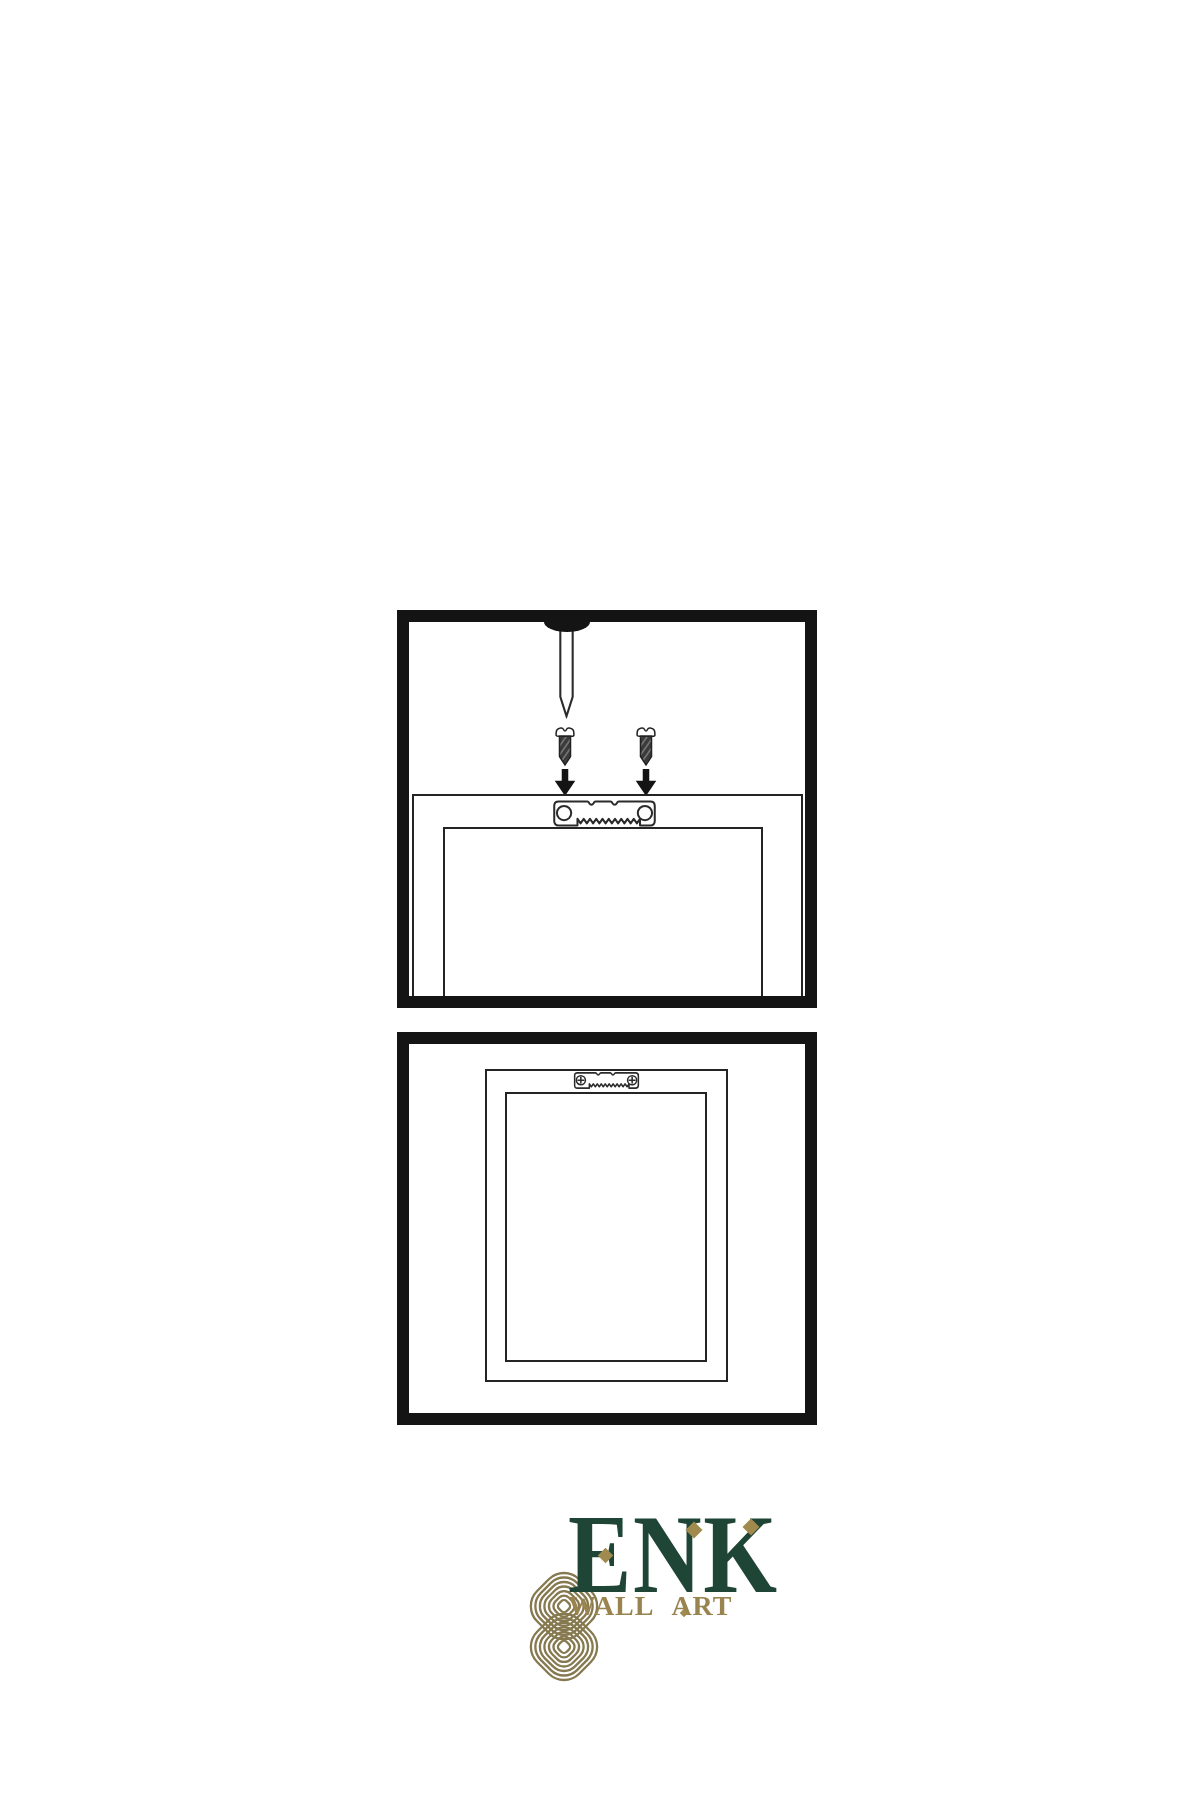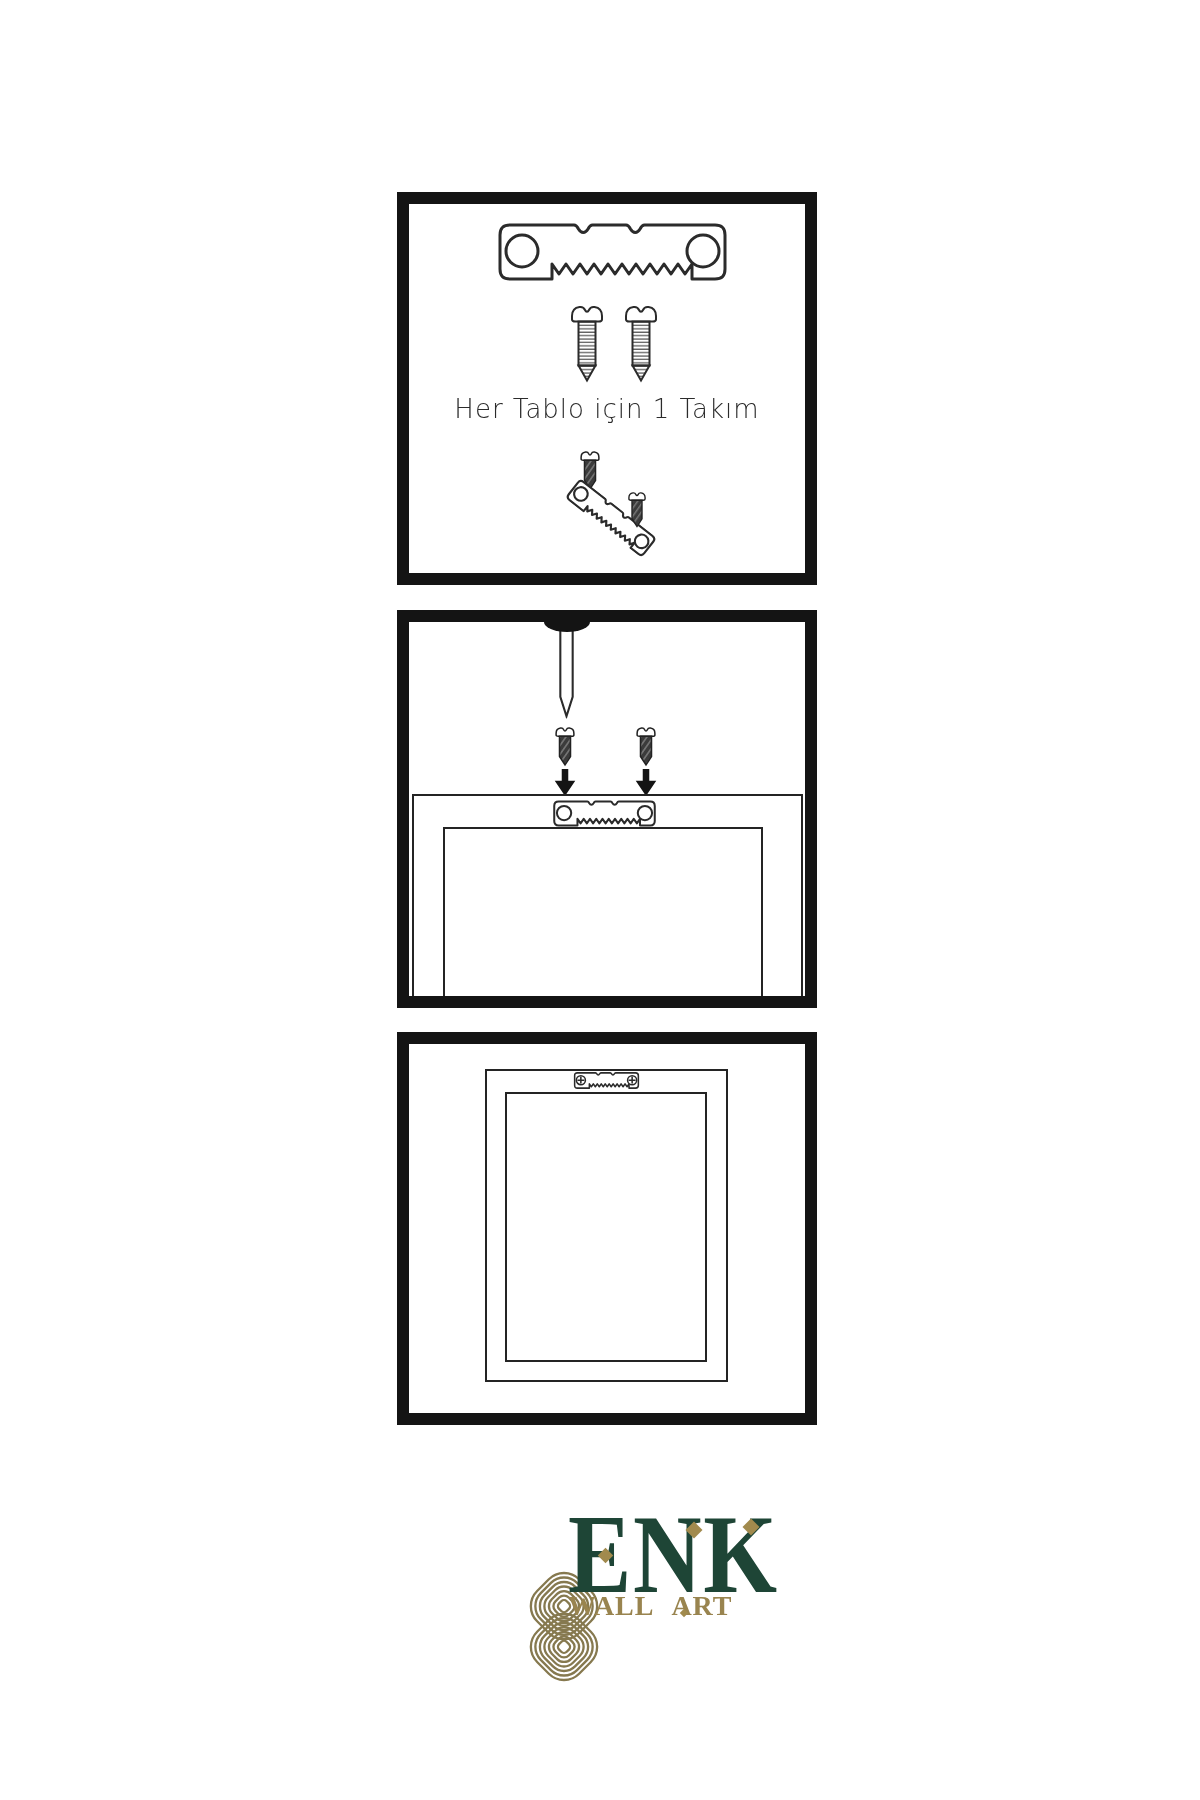--- a/index.html
+++ b/index.html
@@ -120,44 +120,20 @@
           <rect x="-12.5" y="-12.5" width="57" height="57" rx="20.5"></rect>
           <rect x="-17" y="-17" width="66" height="66" rx="23.8"></rect>
         </g>
       </g>
     </symbol>
   </defs>
 </svg>
 
 <div class="page">
 
-  <section class="panel panel-1">
-    <svg class="part" style="left:86px;top:18px;width:235px;height:60px" viewBox="0 0 235 60">
-      <use href="#sym-hanger" class="use-hanger" style="stroke-width:3"></use>
-    </svg>
-
-    <svg class="part" style="left:160px;top:100px;width:36px;height:80px" viewBox="0 0 36 80">
-        <use href="#sym-screw-light"></use>
-      </svg>
-    <svg class="part" style="left:214px;top:100px;width:36px;height:80px" viewBox="0 0 36 80">
-        <use href="#sym-screw-light"></use>
-      </svg>
-
-    <div class="caption">Her Tablo için 1 Takım</div>
-
-    <svg class="part" style="left:170px;top:246px;width:22px;height:44px" viewBox="0 0 26 52">
-        <use href="#sym-screw-dark"></use>
-      </svg>
-    <svg class="part tilted" style="left:152px;top:301px;width:100px;height:26px" viewBox="0 0 235 60">
-      <use href="#sym-hanger" class="use-hanger" style="stroke-width:5"></use>
-    </svg>
-    <svg class="part" style="left:218px;top:287px;width:20px;height:40px" viewBox="0 0 26 52">
-        <use href="#sym-screw-dark"></use>
-      </svg>
-  </section>
 
   <section class="panel panel-2">
     <svg class="part" style="left:148px;top:5px;width:19px;height:92px" viewBox="0 0 20 96">
         <use href="#sym-nail"></use>
       </svg>
     <div class="nail-bump"></div>
 
     <svg class="part" style="left:145px;top:104px;width:22px;height:44px" viewBox="0 0 26 52">
         <use href="#sym-screw-dark"></use>
       </svg>

